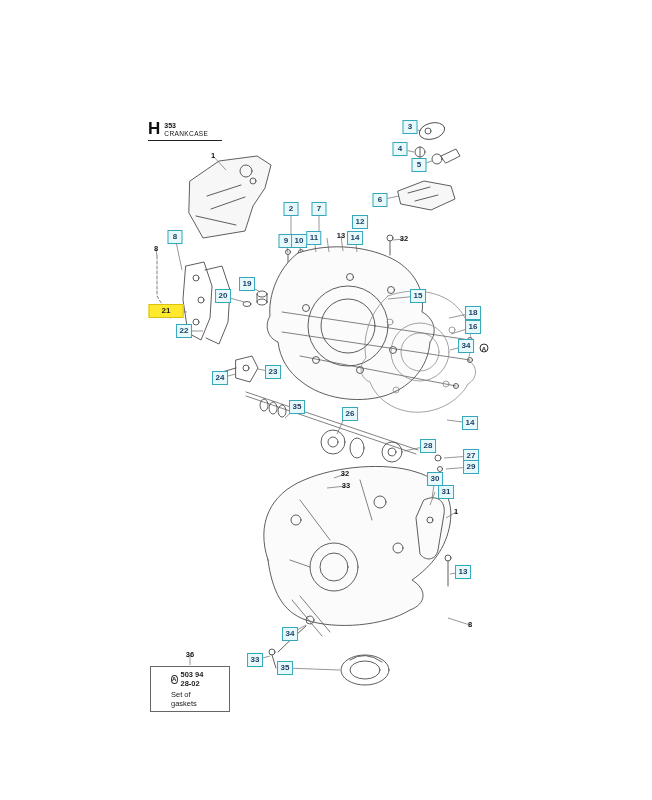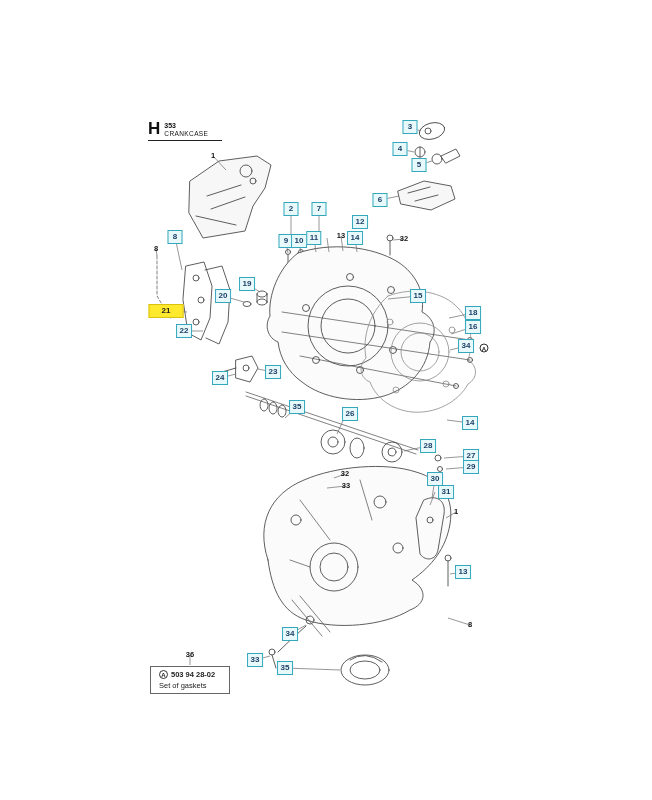--- a/index.html
+++ b/index.html
@@ -49,21 +49,21 @@
     display: inline-flex; align-items: center; justify-content: center;
     width: 9px; height: 9px; border: 1px solid #333; border-radius: 50%;
     font-size: 6px; font-weight: bold; color: #222; background: #fff;
     box-sizing: border-box;
   }
   .circle-marker { position: absolute; left: 484px; top: 348px; transform: translate(-50%, -50%); z-index: 3; }
 
   .gasket-box {
     position: absolute; left: 150px; top: 666px;
     width: 80px; border: 1px solid #666; background: #fff;
-    padding: 3px 8px; z-index: 3; box-sizing: border-box;
+    padding: 3px 20px; z-index: 3; box-sizing: border-box;
   }
   .gasket-line1 { display: flex; align-items: center; gap: 3px; font-size: 7.5px; font-weight: bold; color: #222; }
   .gasket-desc { font-size: 7.5px; margin-top: 2px; color: #222; }
 </style>
 </head>
 <body>
 
 <div class="stage">
 
   <svg class="line-art" width="652" height="800" viewBox="0 0 652 800">

